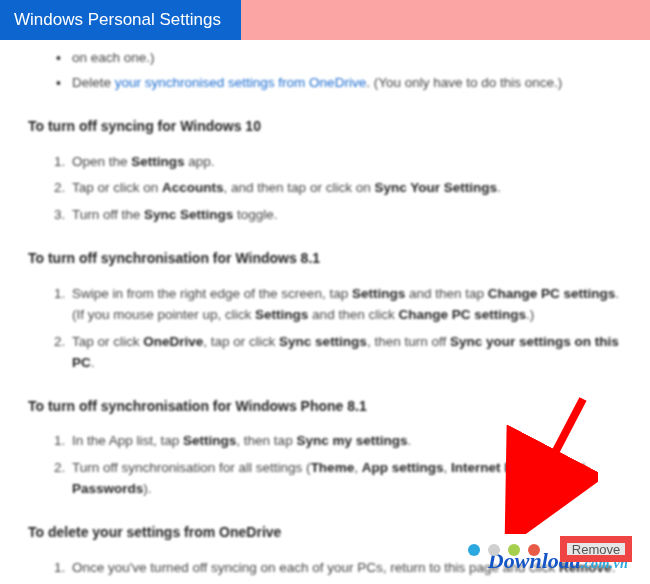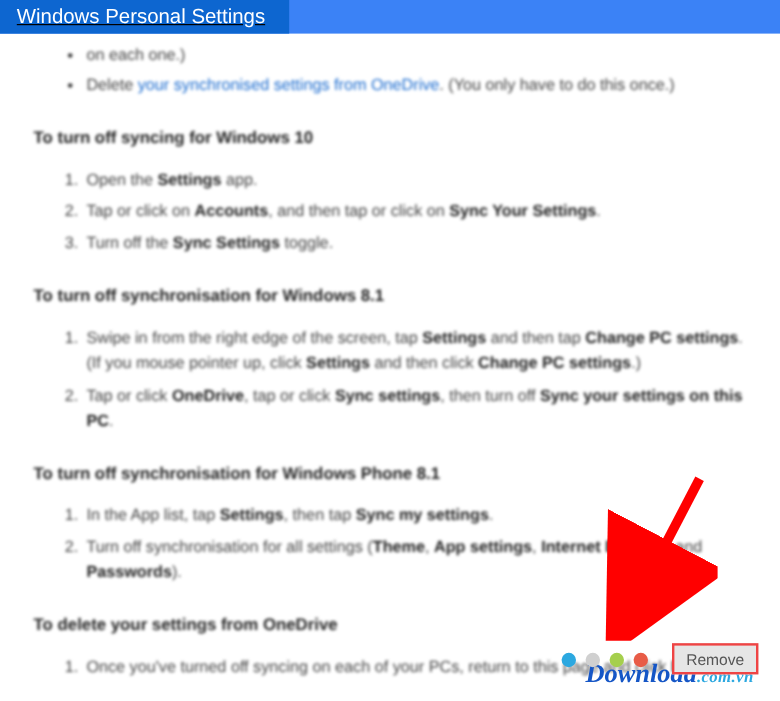--- a/index.html
+++ b/index.html
@@ -5,25 +5,24 @@
     * { margin: 0; padding: 0; box-sizing: border-box; }
     body {
       width: 650px;
       height: 584px;
       font-family: "Segoe UI", Arial, sans-serif;
       background: #ffffff;
       position: relative;
       overflow: hidden;
     }
     .titlebar {
-      height: 28px;
-      background: #3b82f6;
+      height: 40px;
+      background: #fca5a5;
       display: flex;
       align-items: stretch;
-      text-decoration: underline;
     }
     .titlebar-tab {
       background: #0d66d0;
       color: #ffffff;
       font-size: 17px;
       font-weight: 400;
       padding: 9px 20px 9px 14px;
       display: flex;
       align-items: center;
     }
@@ -65,21 +64,21 @@
     }
     .bold { font-weight: 700; color: #222; }
     .link { color: #1a6bcf; }
     .remove-btn {
       position: absolute;
       right: 18px;
       bottom: 22px;
       width: 72px;
       height: 26px;
       background: #e6e6e6;
-      border: 2px solid #ef4444;
+      border: 7px solid #ef4444;
       color: #555;
       font-size: 13px;
       display: flex;
       align-items: center;
       justify-content: center;
       z-index: 5;
     }
     .watermark {
       position: absolute;
       right: 22px;

